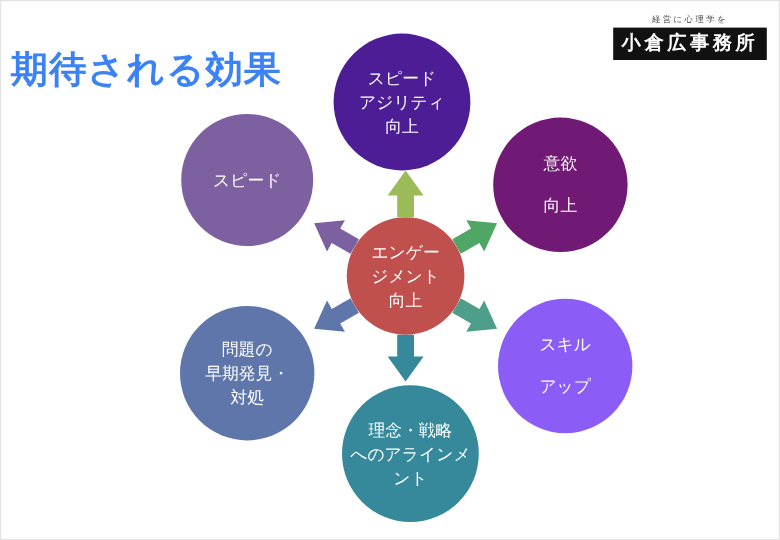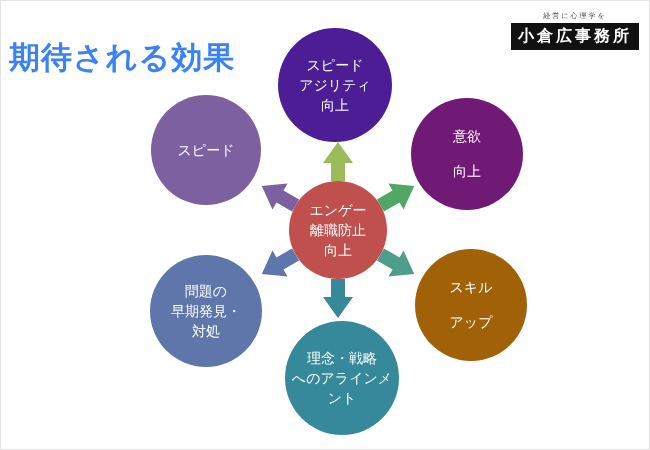--- a/index.html
+++ b/index.html
@@ -87,35 +87,35 @@
     <div class="logo-name">小倉広事務所</div>
   </div>
 
   <div class="node" style="left: 277px; top: 27px; width: 114px; height: 114px; background-color: #4c1d95;">スピード
 アジリティ
 向上</div>
 
   <div class="node spaced" style="left: 410px; top: 97px; width: 112px; height: 112px; background-color: #701a75;">意欲
 向上</div>
 
-  <div class="node spaced" style="left: 414px; top: 248px; width: 112px; height: 112px; background-color: #a16207;">スキル
+  <div class="node spaced" style="left: 414px; top: 248px; width: 112px; height: 112px; background-color: #8b5cf6;">スキル
 アップ</div>
 
   <div class="node" style="left: 284px; top: 320px; width: 114px; height: 114px; background-color: rgb(53, 137, 154);">理念・戦略
 へのアラインメ
 ント</div>
 
   <div class="node" style="left: 149px; top: 254px; width: 112px; height: 112px; background-color: rgb(94, 118, 170);">問題の
 早期発見・
 対処</div>
 
   <div class="node" style="left: 150px; top: 94px; width: 110px; height: 110px; background-color: rgb(125, 96, 160);">スピード</div>
 
   <div class="node center" style="left: 288px; top: 180px; width: 98px; height: 98px; background-color: rgb(192, 80, 77);">エンゲー
-離職防止
+ジメント
 向上</div>
 
   <svg class="arrows" width="650" height="450" viewBox="0 0 650 450">
     <g transform="translate(337,229)">
       <path d="M0,-88 L-15,-67 L-7,-67 L-7,-49 L7,-49 L7,-67 L15,-67 Z" transform="rotate(0)" fill="#9bbb59"></path>
       <path d="M0,-88 L-15,-67 L-7,-67 L-7,-49 L7,-49 L7,-67 L15,-67 Z" transform="rotate(60)" fill="#4fa665"></path>
       <path d="M0,-88 L-15,-67 L-7,-67 L-7,-49 L7,-49 L7,-67 L15,-67 Z" transform="rotate(120)" fill="#4f9e8b"></path>
       <path d="M0,-88 L-15,-67 L-7,-67 L-7,-49 L7,-49 L7,-67 L15,-67 Z" transform="rotate(180)" fill="#35899a"></path>
       <path d="M0,-88 L-15,-67 L-7,-67 L-7,-49 L7,-49 L7,-67 L15,-67 Z" transform="rotate(240)" fill="#5e76aa"></path>
       <path d="M0,-88 L-15,-67 L-7,-67 L-7,-49 L7,-49 L7,-67 L15,-67 Z" transform="rotate(300)" fill="#7d60a0"></path>

